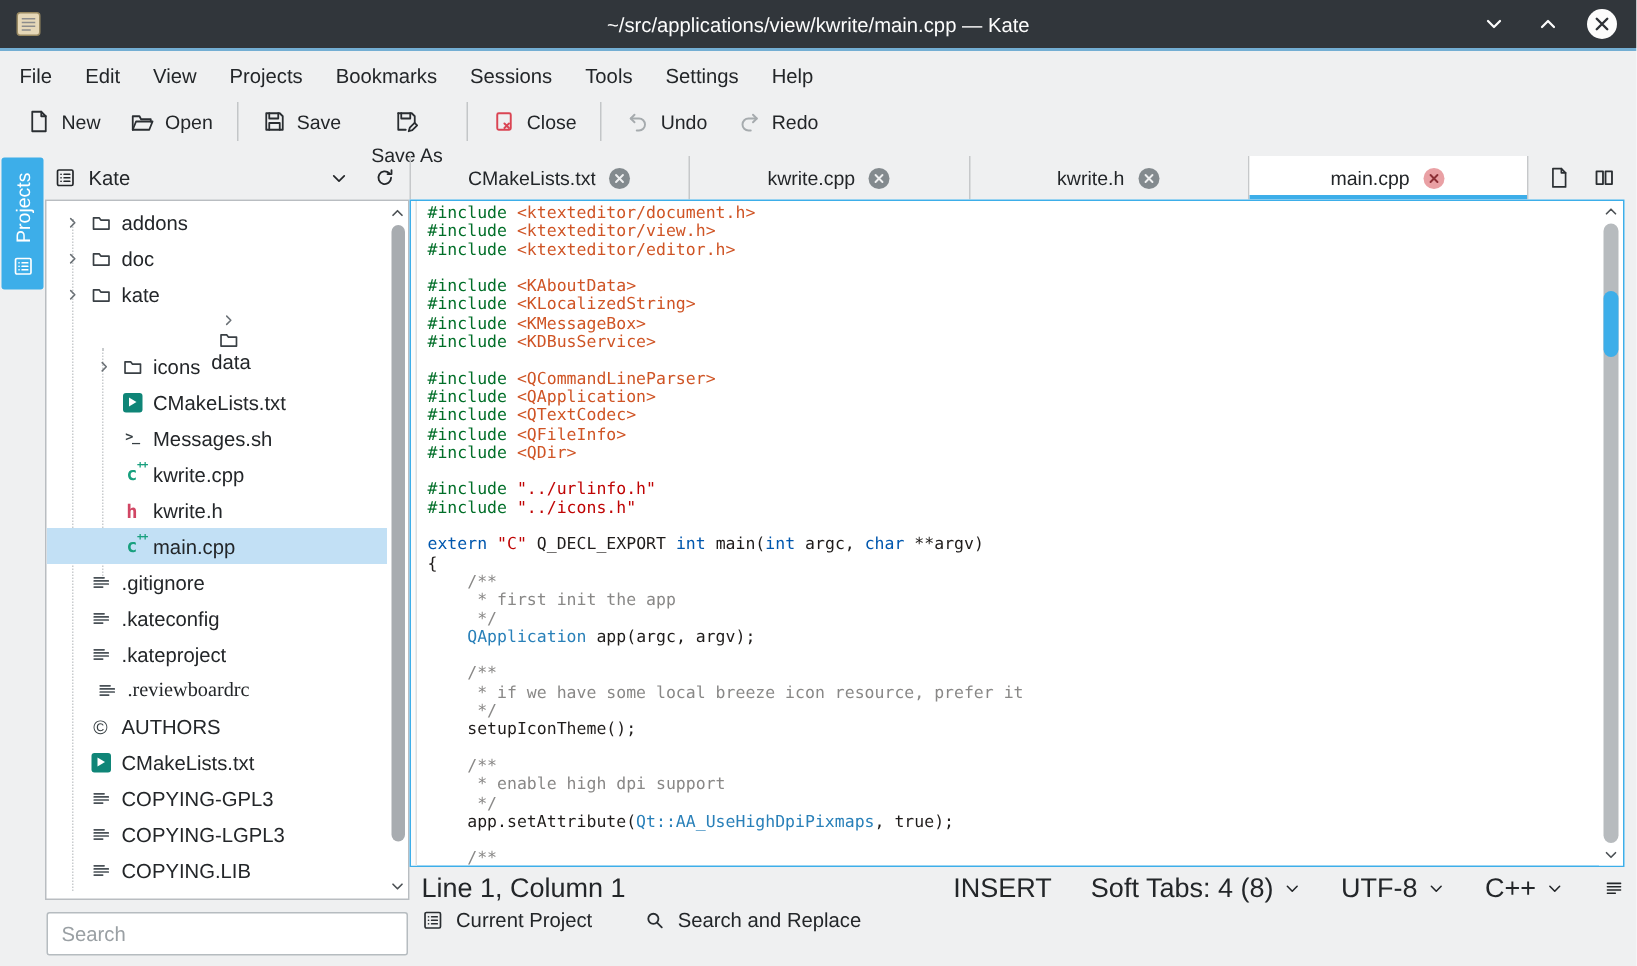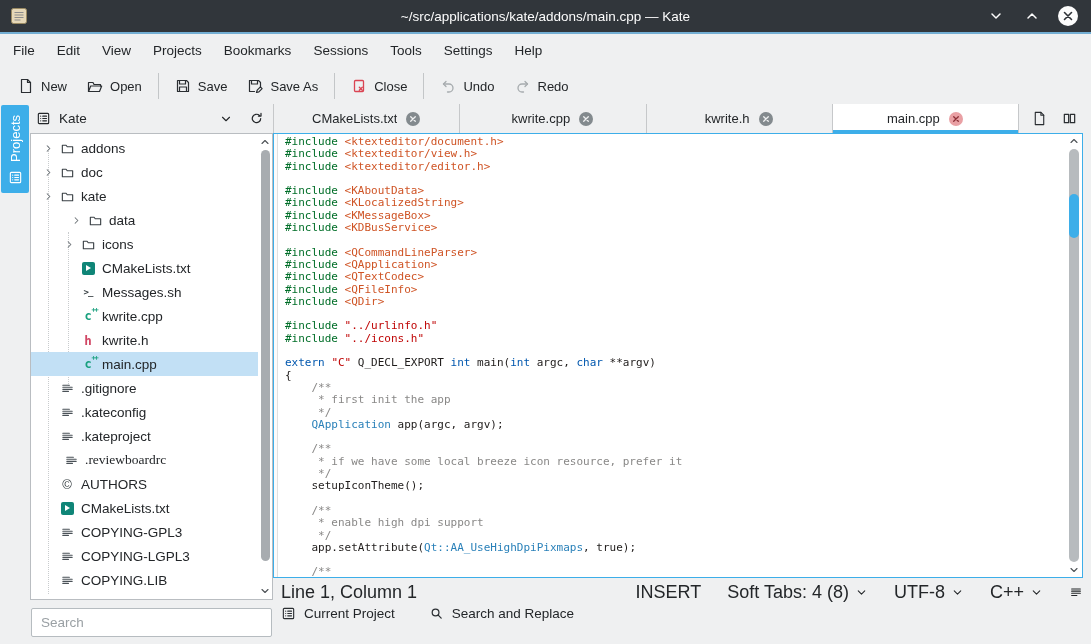--- a/index.html
+++ b/index.html
@@ -13,21 +13,21 @@
   .titlebar .title { position:absolute; left:0; right:0; text-align:center; font-size:13.5px; color:#fcfcfc; pointer-events:none; }
   .win-controls { margin-left:auto; display:flex; align-items:center; gap:14px; padding-right:12px; z-index:2; }
   .win-btn { width:22px; height:22px; display:flex; align-items:center; justify-content:center; cursor:default; }
   .accentline { height:2px; background:#73aed3; flex:0 0 auto; }
 
   
   .menubar { height:34px; display:flex; align-items:center; padding-left:2px; flex:0 0 auto; }
   .menu-item { padding:0 11px; line-height:34px; font-size:13.5px; }
 
   
-  .toolbar { height:36px; display:flex; align-items:center; padding-left:8px; flex:0 0 auto; }
+  .toolbar { height:36px; display:flex; align-items:flex-start; padding-left:8px; flex:0 0 auto; }
   .tb-btn { display:flex; align-items:center; gap:7px; padding:5px 10px; border-radius:3px; }
   .tb-btn .lbl { font-size:13px; }
   .tb-btn.disabled { color:#a6abae; }
   .tb-sep { width:1px; height:26px; background:#c3c6c8; margin:0 6px; }
   .icon { display:inline-flex; align-items:center; justify-content:center; }
 
   
   .content { flex:1; display:flex; min-height:0; }
 
   
@@ -99,21 +99,21 @@
 
 <div class="window">
 
   <div class="titlebar">
     <span class="appicon icon">
       <svg width="20" height="20" viewBox="0 0 20 20">
           <rect x="2.5" y="2.5" width="15" height="15" rx="2" fill="#e6d8b8" stroke="#9a8a62"></rect>
           <path d="M5.5 6.5h9M5.5 9h9M5.5 11.5h9M5.5 14h6" stroke="#8c8c8c" stroke-width="1"></path>
         </svg>
     </span>
-    <span class="title">~/src/applications/kate/addons/main.cpp  — Kate</span>
+    <span class="title">~/src/applications/view/kwrite/main.cpp  — Kate</span>
     <div class="win-controls">
       <span class="win-btn">
         <svg width="16" height="16" viewBox="0 0 16 16" fill="none" stroke="#fcfcfc" stroke-width="1.5" stroke-linecap="round" stroke-linejoin="round">
             <path d="M4 6l4 4 4-4"></path>
           </svg>
       </span>
       <span class="win-btn">
         <svg width="16" height="16" viewBox="0 0 16 16" fill="none" stroke="#fcfcfc" stroke-width="1.5" stroke-linecap="round" stroke-linejoin="round">
             <path d="M4 10l4-4 4 4"></path>
           </svg>
@@ -163,21 +163,21 @@
       <button class="tb-btn" style="border: none; background: transparent; font: inherit; color: inherit;">
         <span class="icon">
           <svg width="16" height="16" viewBox="0 0 16 16" fill="none" stroke="#2a2e32" stroke-width="1.2" stroke-linecap="round" stroke-linejoin="round">
             <path d="M2.5 2.5h9l2 2v9h-11z"></path>
             <path d="M4.5 2.5v3.5h6V2.5"></path>
             <path d="M4.5 13.5V9h7v4.5"></path>
           </svg>
         </span>
         <span class="lbl">Save</span>
       </button>
-      <button class="tb-btn" style="border: none; background: transparent; font: inherit; color: inherit;">
+      <button class="tb-btn" style="border: none; background: transparent; font: inherit; color: inherit; flex-direction: column;">
         <span class="icon">
           <svg width="16" height="16" viewBox="0 0 16 16" fill="none" stroke="#2a2e32" stroke-width="1.2" stroke-linecap="round" stroke-linejoin="round">
             <path d="M2.5 2.5h9l2 2v4.5"></path>
             <path d="M2.5 2.5v11h5"></path>
             <path d="M4.5 2.5v3.5h6V2.5"></path>
             <path d="M9.5 14.5l.7-2.4 3.2-3.2 1.7 1.7-3.2 3.2z"></path>
           </svg>
         </span>
         <span class="lbl">Save As</span>
       </button>
@@ -289,21 +289,21 @@
               </span>
               <span class="t-ico">
                 <span class="icon">
                   <svg width="15" height="15" viewBox="0 0 16 16" fill="none" stroke="#3a4045" stroke-width="1.2" stroke-linecap="round" stroke-linejoin="round">
                     <path d="M2.5 12.5v-8h4l1.2 1.6h5.8v6.4z"></path>
                   </svg>
                 </span>
               </span>
               <span class="t-lbl">kate</span>
             </div>
-            <div class="trow" style="padding-left: 36px;">
+            <div class="trow" style="padding-left: 15px; flex-direction: column;">
               <span class="t-exp">
                 <svg width="11" height="11" viewBox="0 0 16 16" fill="none" stroke="#6b7176" stroke-width="1.5" stroke-linecap="round" stroke-linejoin="round">
                   <path d="M6 4l4 4-4 4"></path>
                 </svg>
               </span>
               <span class="t-ico">
                 <span class="icon">
                   <svg width="15" height="15" viewBox="0 0 16 16" fill="none" stroke="#3a4045" stroke-width="1.2" stroke-linecap="round" stroke-linejoin="round">
                     <path d="M2.5 12.5v-8h4l1.2 1.6h5.8v6.4z"></path>
                   </svg>

